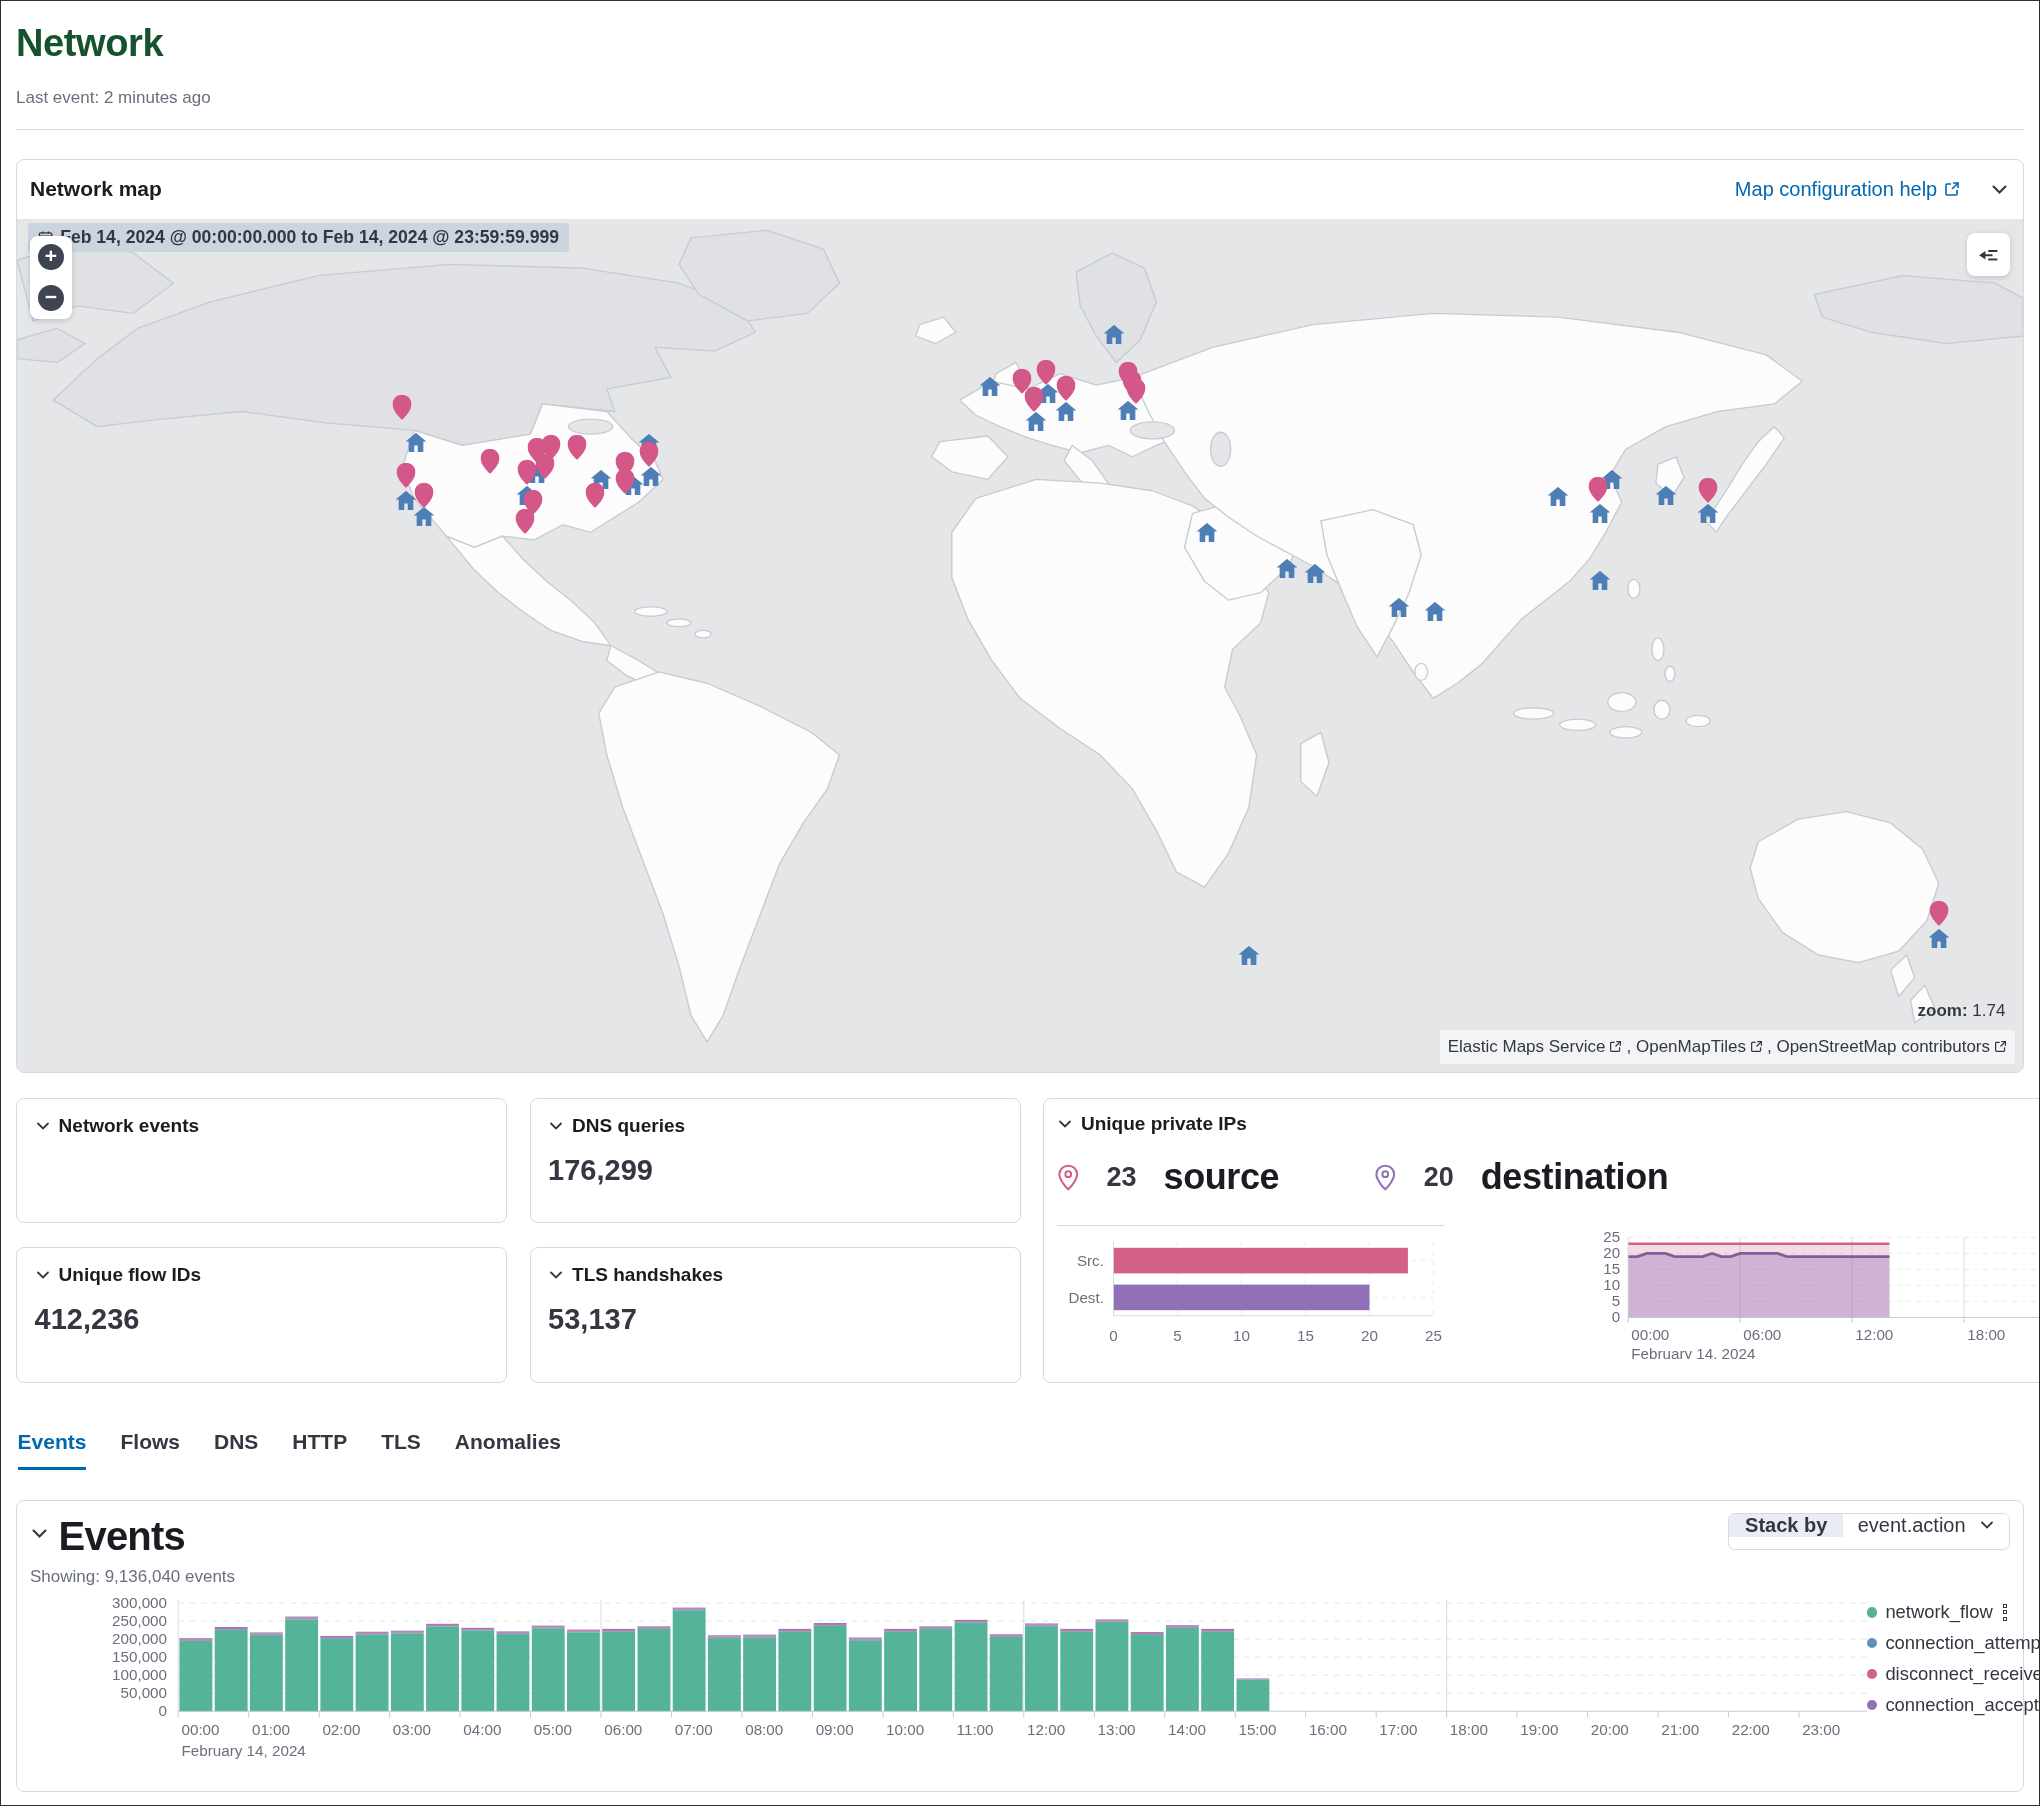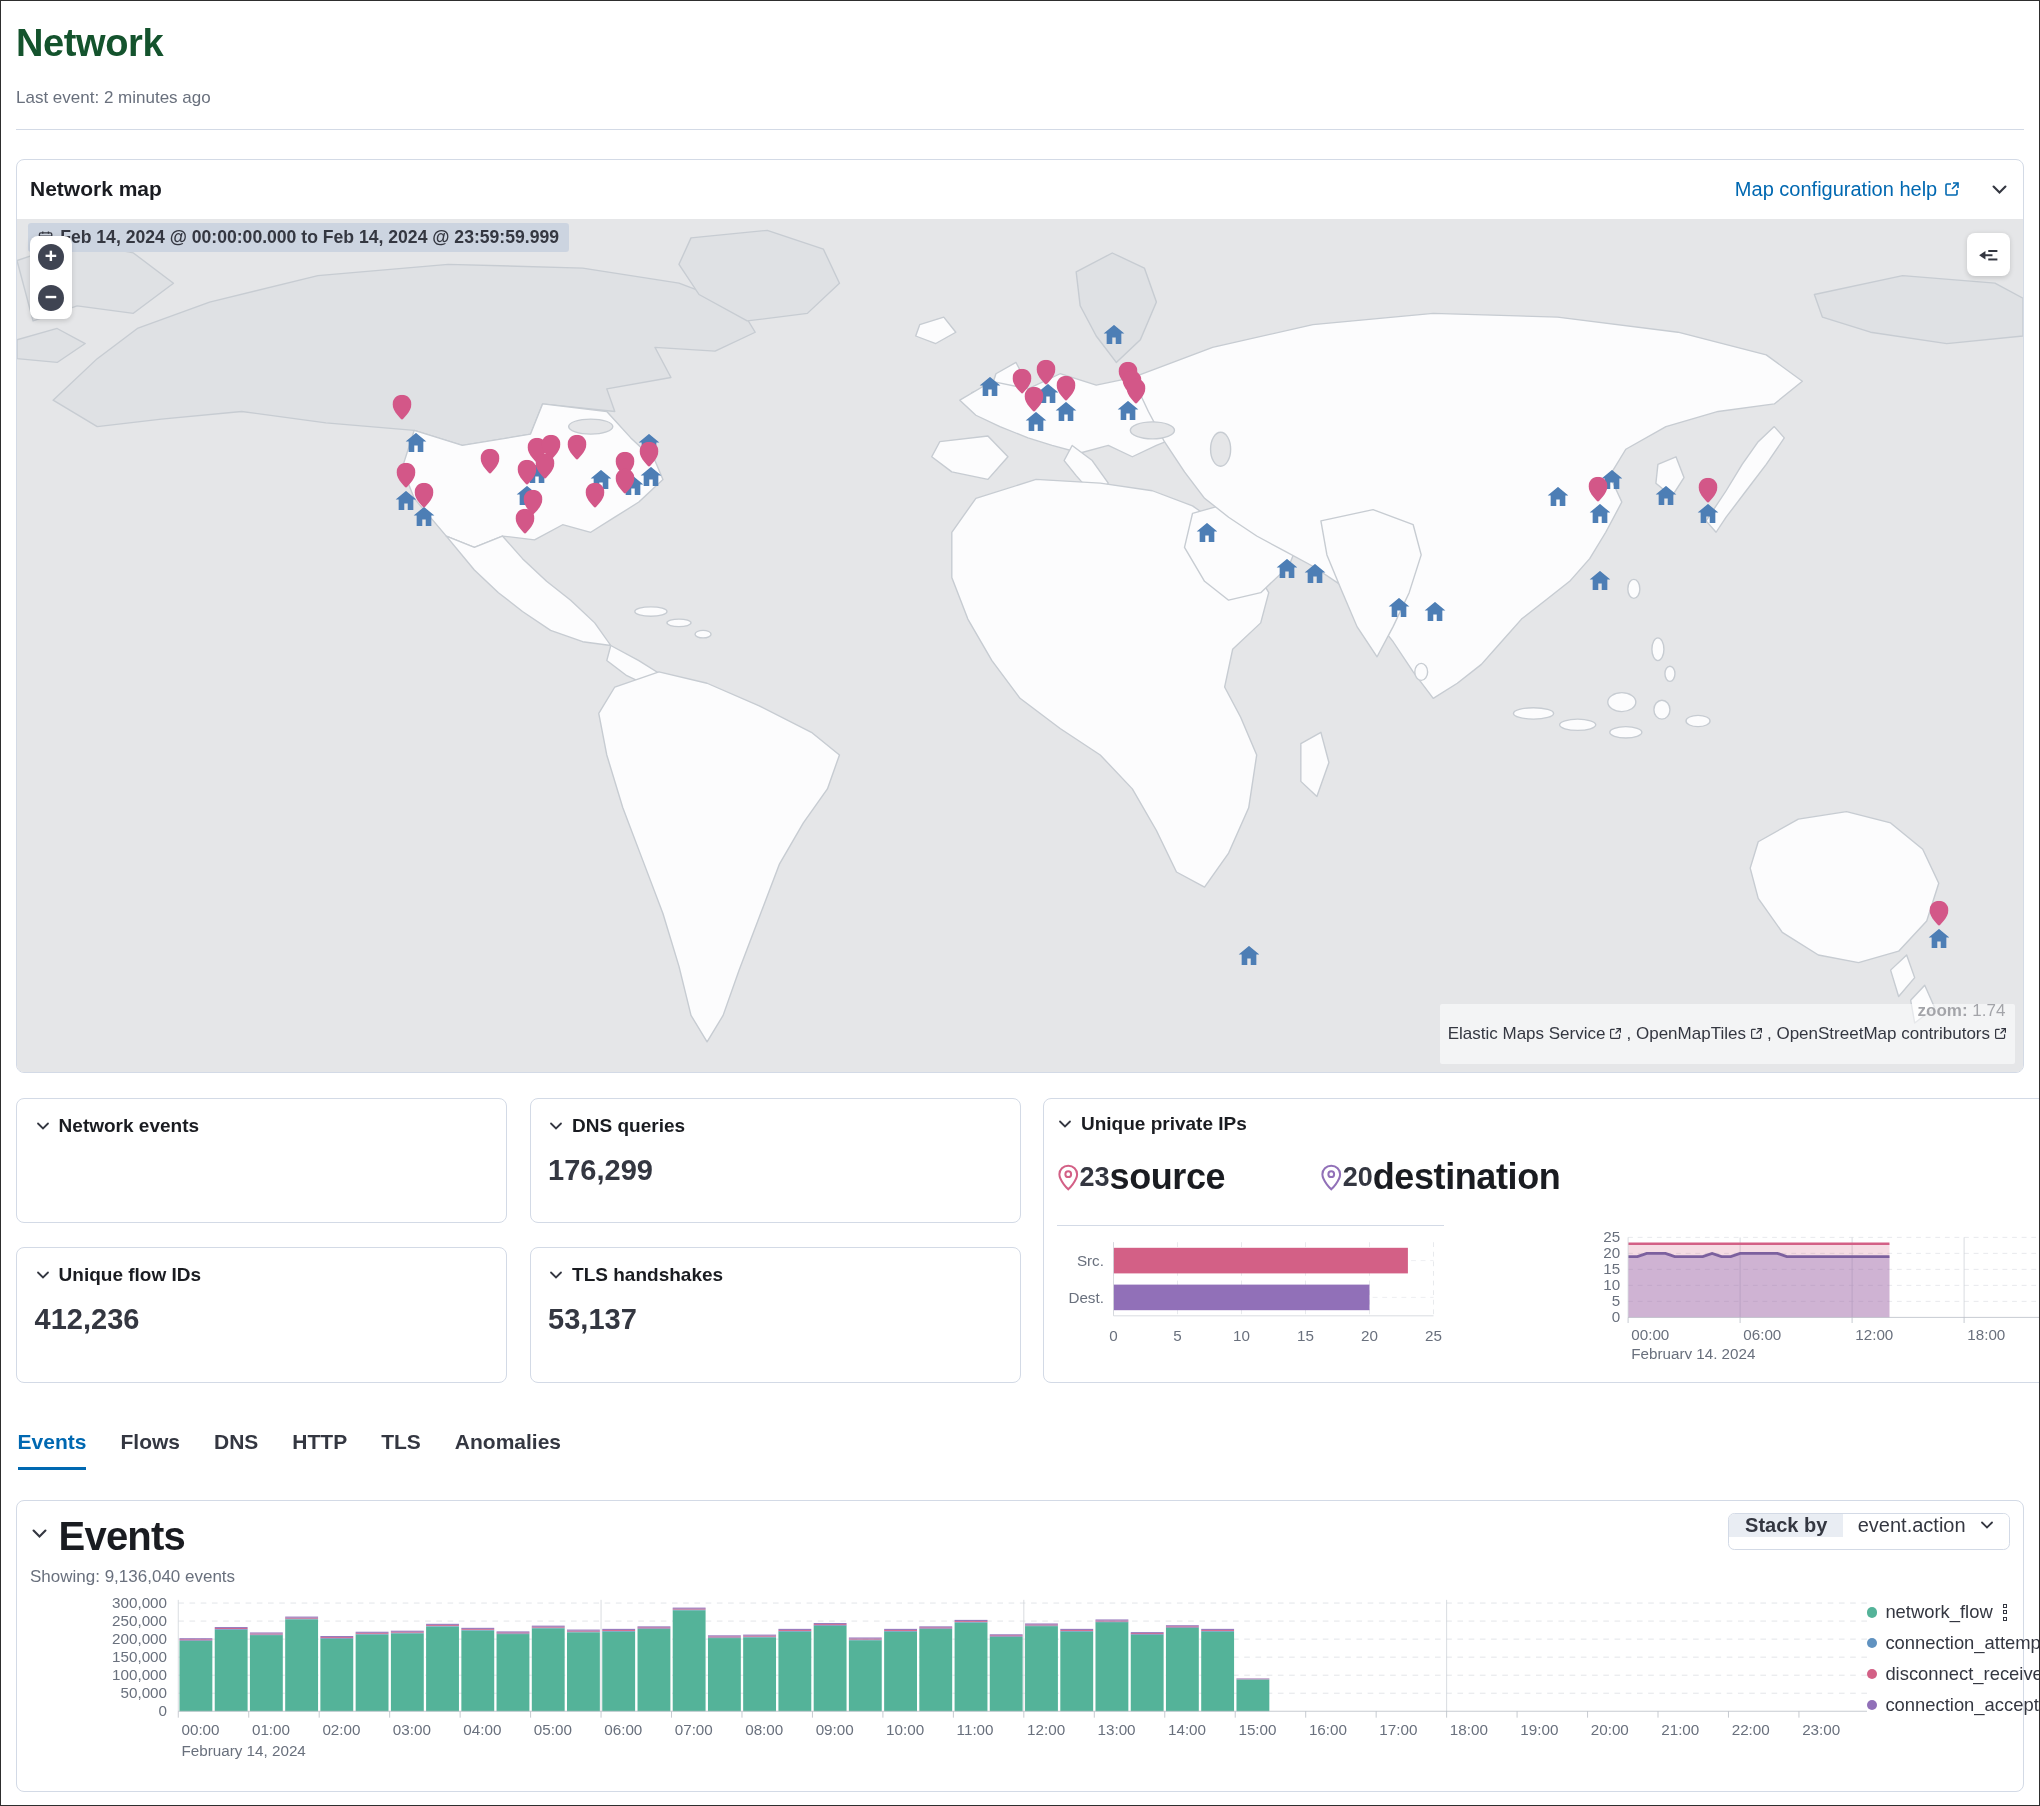--- a/index.html
+++ b/index.html
@@ -20,34 +20,34 @@
   .map-head-right { display:flex; align-items:center; gap:30px; }
   .help-link { font-size:20px; font-weight:500; color:#0068b1; display:flex; align-items:center; gap:6.4px; cursor:pointer; }
   .map-area { position:relative; flex:1; background:#e5e6e8; border-radius:0 0 7.2px 7.2px; overflow:hidden; }
   .map-area svg.world { position:absolute; inset:0; width:100%; height:100%; }
   .date-chip { position:absolute; top:4px; left:11.2px; background:#ccd4e0; color:#343741; font-size:17.6px; font-weight:700; padding:4px 9.6px; border-radius:3.2px; display:flex; align-items:center; gap:7.2px; }
   .zoom-ctl { position:absolute; top:17.6px; left:13px; width:42px; background:#fff; border-radius:8px; box-shadow:0 1.6px 4.8px rgba(0,0,0,.15); display:flex; flex-direction:column; align-items:center; padding:8px 0; gap:14.4px; }
   .zoom-btn { width:26px; height:26px; border-radius:50%; background:#3f4452; color:#fff; font-size:21px; line-height:24px; text-align:center; font-weight:700; cursor:pointer; }
   .layer-btn { position:absolute; top:14.4px; right:13px; width:43px; height:43px; background:#fff; border-radius:8px; box-shadow:0 1.6px 4.8px rgba(0,0,0,.15); display:flex; align-items:center; justify-content:center; cursor:pointer; }
   .zoom-label { position:absolute; right:17.6px; bottom:51px; font-size:17px; color:#343741; }
   .zoom-label b { font-weight:700; }
-  .attribution { position:absolute; right:8px; bottom:8px; font-size:17px; color:#343741; background:rgba(255,255,255,.55); padding:20px 8px; border-radius:2px; display:flex; align-items:center; gap:4.8px; }
+  .attribution { position:absolute; right:8px; bottom:8px; font-size:17px; color:#343741; background:rgba(255,255,255,.55); padding:7px 8px; border-radius:2px; display:flex; align-items:center; gap:4.8px; }
   .attribution .att-item { display:flex; align-items:center; gap:4px; }
   .marker { position:absolute; }
   .marker.pin { transform:translate(-50%,-94%); }
   .marker.house { transform:translate(-50%,-55%); }
 
   
   .stats-grid { margin-top:25px; display:grid; grid-template-columns:491px 491px 1fr; grid-template-rows:125px 136px; gap:24px 22.5px; }
   .stat-card { border:0.8px solid #d3dae6; border-radius:8px; padding:16px 17.6px; }
   .stat-head { display:flex; align-items:center; gap:8px; font-size:19px; font-weight:700; color:#1a1c21; }
   .stat-value { font-size:29px; font-weight:700; color:#343741; margin-top:17.6px; }
   .uip-panel { grid-column:3; grid-row:1 / span 2; border:0.8px solid #d3dae6; border-radius:8px; padding:14.4px 13px; position:relative; }
   .uip-big { display:flex; align-items:center; margin-top:21px; }
-  .uip-group { display:flex; align-items:center; gap:0; }
+  .uip-group { display:flex; align-items:center; gap:27px; }
   .uip-count { font-size:27px; font-weight:700; }
   .uip-word { font-size:36px; font-weight:700; color:#1a1c21; letter-spacing:-0.4px; }
   .uip-rule { border:none; border-top:0.8px solid #d3dae6; margin-top:27px; width:387px; }
   .uip-charts { display:flex; margin-top:4.8px; }
 
   
   .tabs { margin-top:47px; display:flex; gap:34px; padding-left:1.6px; }
   .tab { font-size:21px; font-weight:700; color:#343741; padding-bottom:13px; cursor:pointer; }
   .tab.active { color:#0068b1; border-bottom:3.2px solid #0068b1; }
 

